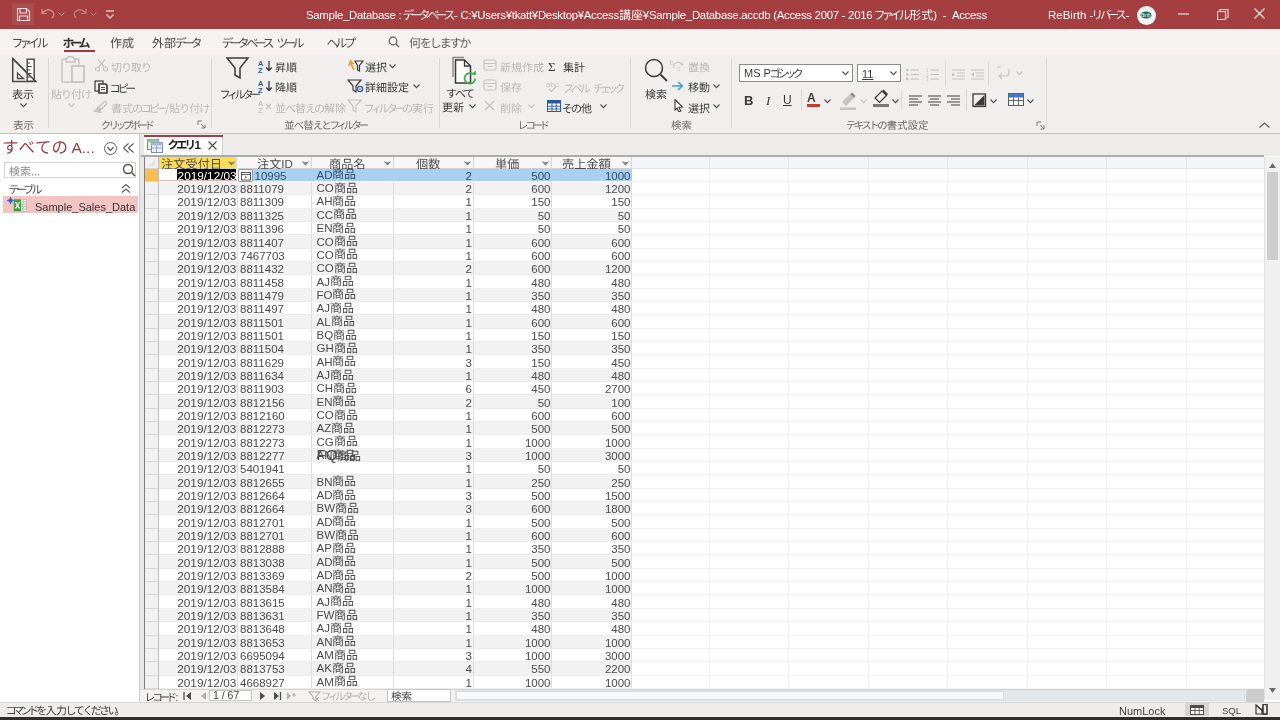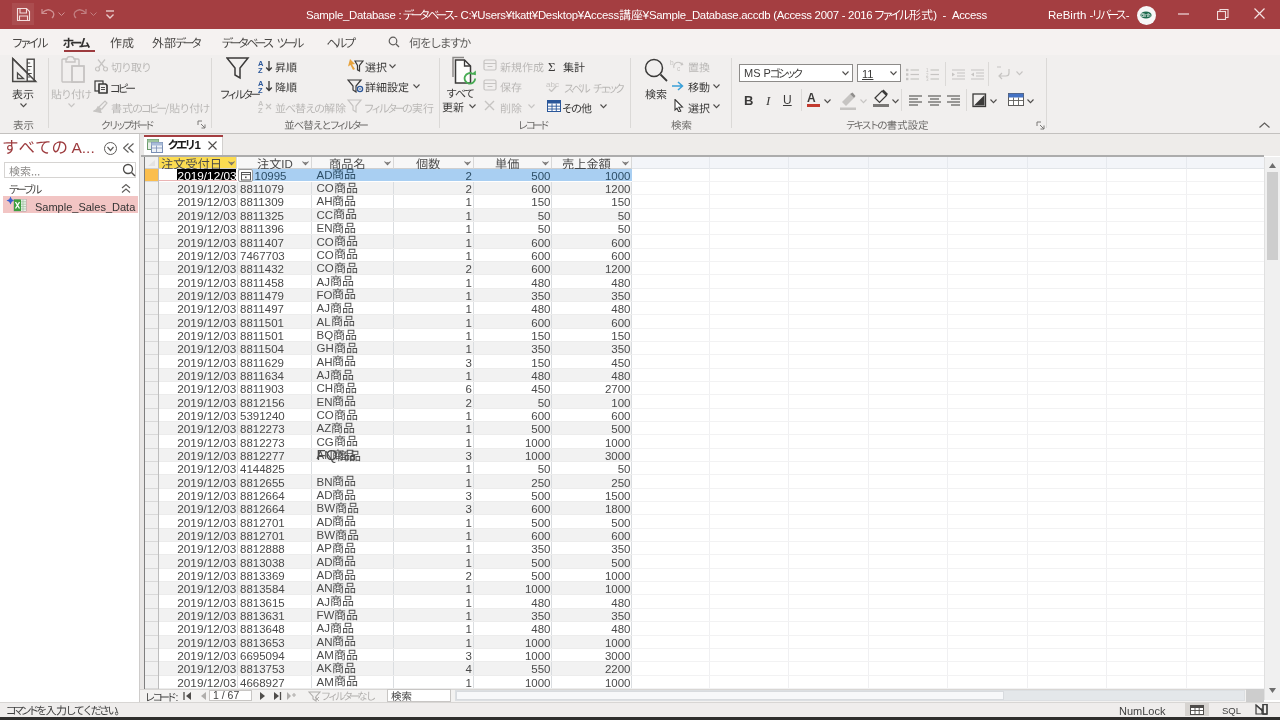--- a/index.html
+++ b/index.html
@@ -1227,21 +1227,21 @@
 <div style="position:absolute;left:552px;top:395.58px;font-size:11.5px;color:#4a4a4a;font-weight:400;white-space:nowrap;line-height:14.5px;width:78.5px;text-align:right">100</div>
 <div style="position:absolute;left:158.6px;top:408.72px;width:473.4px;height:13.34px;background:#ffffff"></div>
 <div style="position:absolute;left:236.5px;top:408.72px;width:1px;height:13.34px;background:#dadde0"></div>
 <div style="position:absolute;left:311px;top:408.72px;width:1px;height:13.34px;background:#dadde0"></div>
 <div style="position:absolute;left:392.5px;top:408.72px;width:1px;height:13.34px;background:#dadde0"></div>
 <div style="position:absolute;left:472.5px;top:408.72px;width:1px;height:13.34px;background:#dadde0"></div>
 <div style="position:absolute;left:551px;top:408.72px;width:1px;height:13.34px;background:#dadde0"></div>
 <div style="position:absolute;left:631px;top:408.72px;width:1px;height:13.34px;background:#dadde0"></div>
 <div style="position:absolute;left:158.6px;top:421.06px;width:473.4px;height:1px;background:#ececec"></div>
 <div style="position:absolute;left:158.6px;top:408.92px;font-size:11.8px;color:#4a4a4a;font-weight:400;white-space:nowrap;line-height:14.8px;width:77.7px;text-align:right">2019/12/03</div>
-<div style="position:absolute;left:240.0px;top:408.92px;font-size:11.5px;color:#4a4a4a;font-weight:400;white-space:nowrap;line-height:14.5px;">5391240</div>
+<div style="position:absolute;left:240.0px;top:408.92px;font-size:11.5px;color:#4a4a4a;font-weight:400;white-space:nowrap;line-height:14.5px;">8812160</div>
 <div style="position:absolute;left:393.5px;top:408.92px;font-size:11.5px;color:#4a4a4a;font-weight:400;white-space:nowrap;line-height:14.5px;width:78.5px;text-align:right">1</div>
 <div style="position:absolute;left:473.5px;top:408.92px;font-size:11.5px;color:#4a4a4a;font-weight:400;white-space:nowrap;line-height:14.5px;width:77.0px;text-align:right">600</div>
 <div style="position:absolute;left:552px;top:408.92px;font-size:11.5px;color:#4a4a4a;font-weight:400;white-space:nowrap;line-height:14.5px;width:78.5px;text-align:right">600</div>
 <div style="position:absolute;left:158.6px;top:422.06px;width:473.4px;height:13.34px;background:#f2f2f2"></div>
 <div style="position:absolute;left:236.5px;top:422.06px;width:1px;height:13.34px;background:#dadde0"></div>
 <div style="position:absolute;left:311px;top:422.06px;width:1px;height:13.34px;background:#dadde0"></div>
 <div style="position:absolute;left:392.5px;top:422.06px;width:1px;height:13.34px;background:#dadde0"></div>
 <div style="position:absolute;left:472.5px;top:422.06px;width:1px;height:13.34px;background:#dadde0"></div>
 <div style="position:absolute;left:551px;top:422.06px;width:1px;height:13.34px;background:#dadde0"></div>
 <div style="position:absolute;left:631px;top:422.06px;width:1px;height:13.34px;background:#dadde0"></div>
@@ -1279,21 +1279,21 @@
 <div style="position:absolute;left:552px;top:448.94px;font-size:11.5px;color:#4a4a4a;font-weight:400;white-space:nowrap;line-height:14.5px;width:78.5px;text-align:right">3000</div>
 <div style="position:absolute;left:158.6px;top:462.08000000000004px;width:473.4px;height:13.34px;background:#ffffff"></div>
 <div style="position:absolute;left:236.5px;top:462.08000000000004px;width:1px;height:13.34px;background:#dadde0"></div>
 <div style="position:absolute;left:311px;top:462.08000000000004px;width:1px;height:13.34px;background:#dadde0"></div>
 <div style="position:absolute;left:392.5px;top:462.08000000000004px;width:1px;height:13.34px;background:#dadde0"></div>
 <div style="position:absolute;left:472.5px;top:462.08000000000004px;width:1px;height:13.34px;background:#dadde0"></div>
 <div style="position:absolute;left:551px;top:462.08000000000004px;width:1px;height:13.34px;background:#dadde0"></div>
 <div style="position:absolute;left:631px;top:462.08000000000004px;width:1px;height:13.34px;background:#dadde0"></div>
 <div style="position:absolute;left:158.6px;top:474.42px;width:473.4px;height:1px;background:#ececec"></div>
 <div style="position:absolute;left:158.6px;top:462.28000000000003px;font-size:11.8px;color:#4a4a4a;font-weight:400;white-space:nowrap;line-height:14.8px;width:77.7px;text-align:right">2019/12/03</div>
-<div style="position:absolute;left:240.0px;top:462.28000000000003px;font-size:11.5px;color:#4a4a4a;font-weight:400;white-space:nowrap;line-height:14.5px;">4144825</div>
+<div style="position:absolute;left:240.0px;top:462.28000000000003px;font-size:11.5px;color:#4a4a4a;font-weight:400;white-space:nowrap;line-height:14.5px;">5401941</div>
 <div style="position:absolute;left:393.5px;top:462.28000000000003px;font-size:11.5px;color:#4a4a4a;font-weight:400;white-space:nowrap;line-height:14.5px;width:78.5px;text-align:right">1</div>
 <div style="position:absolute;left:473.5px;top:462.28000000000003px;font-size:11.5px;color:#4a4a4a;font-weight:400;white-space:nowrap;line-height:14.5px;width:77.0px;text-align:right">50</div>
 <div style="position:absolute;left:552px;top:462.28000000000003px;font-size:11.5px;color:#4a4a4a;font-weight:400;white-space:nowrap;line-height:14.5px;width:78.5px;text-align:right">50</div>
 <div style="position:absolute;left:158.6px;top:475.41999999999996px;width:473.4px;height:13.34px;background:#f2f2f2"></div>
 <div style="position:absolute;left:236.5px;top:475.41999999999996px;width:1px;height:13.34px;background:#dadde0"></div>
 <div style="position:absolute;left:311px;top:475.41999999999996px;width:1px;height:13.34px;background:#dadde0"></div>
 <div style="position:absolute;left:392.5px;top:475.41999999999996px;width:1px;height:13.34px;background:#dadde0"></div>
 <div style="position:absolute;left:472.5px;top:475.41999999999996px;width:1px;height:13.34px;background:#dadde0"></div>
 <div style="position:absolute;left:551px;top:475.41999999999996px;width:1px;height:13.34px;background:#dadde0"></div>
 <div style="position:absolute;left:631px;top:475.41999999999996px;width:1px;height:13.34px;background:#dadde0"></div>

